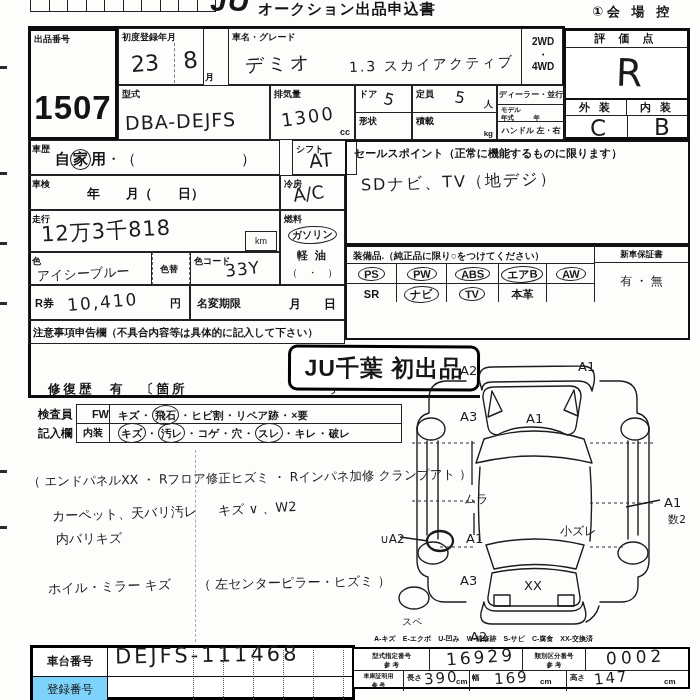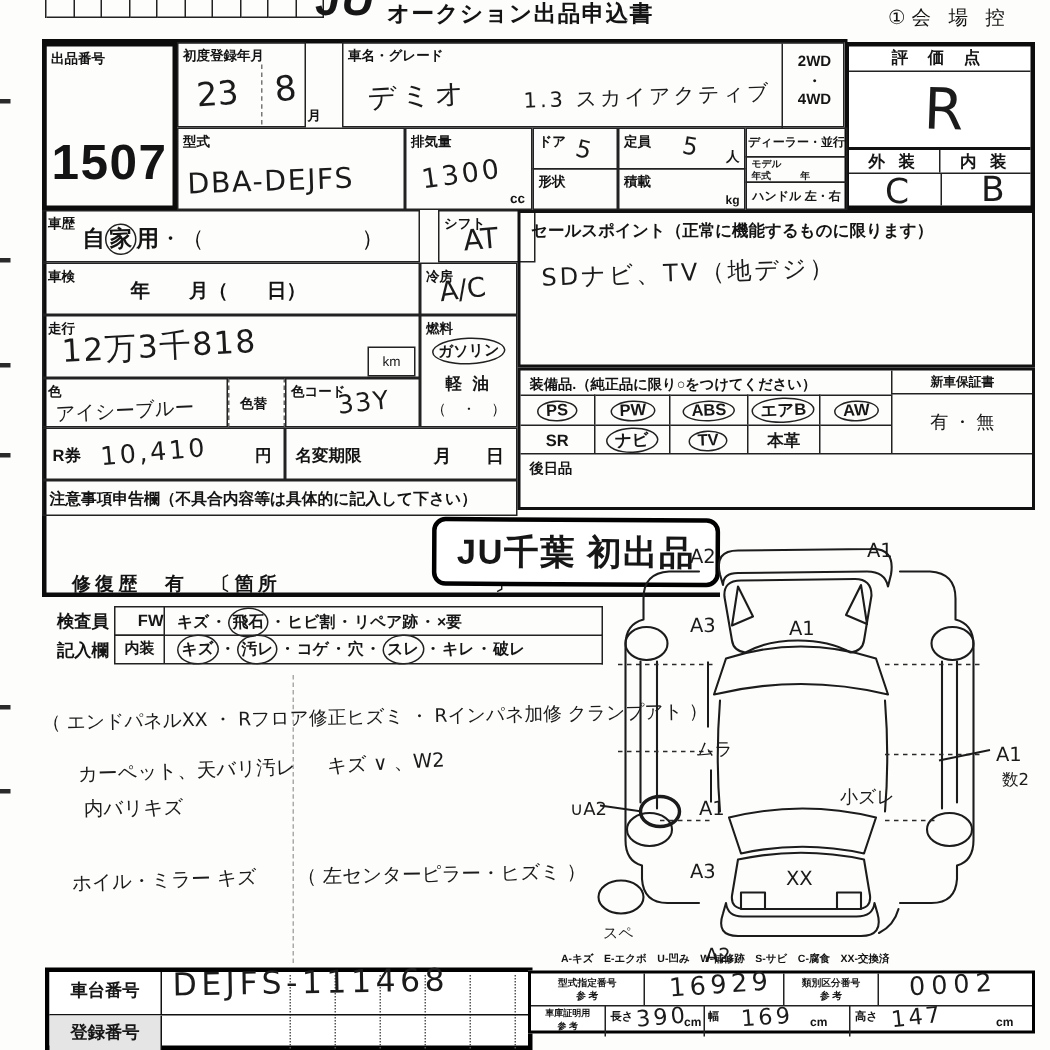--- a/index.html
+++ b/index.html
@@ -29,21 +29,21 @@
     <div class="tc"></div>
     <div class="tc"></div>
     <div class="tc"></div>
     <div class="tc"></div>
     <div class="tc"></div>
 </div>
 <div class="a" style="left:210px;top:0;width:46px;height:15px;overflow:hidden">
   <div style="margin-top:-16px;font-style:italic;font-weight:800;font-size:30px;letter-spacing:1px">JU</div>
 </div>
 <div class="pr" style="left:258px;top:0;font-size:15px;font-weight:bold;letter-spacing:1px">オークション出品申込書</div>
-<div class="pr" style="left:592px;top:3px;font-size:13px;font-weight:normal;letter-spacing:4px">①会 場 控</div>
+<div class="pr" style="left:592px;top:3px;font-size:13px;font-weight:bold;letter-spacing:4px">①会 場 控</div>
 
 <div class="a" style="left:28px;top:26px;width:537px;height:3px;background:#0c0c0c"></div>
 <div class="a" style="left:28px;top:26px;width:3px;height:372px;background:#0c0c0c"></div>
 <div class="a" style="left:28px;top:395px;width:452px;height:3px;background:#0c0c0c"></div>
 
 <div class="a" style="left:28px;top:28px;width:90px;height:112px;border:3px solid #0c0c0c">
   <div class="l">出品番号</div>
   <div class="pr" style="left:0;top:58px;width:100%;text-align:center;font-size:33px;font-weight:600;letter-spacing:1px">1507</div>
 </div>
 
@@ -179,23 +179,20 @@
     <div class="a" style="left:0;top:0;width:50px;height:20px;border-top:1px solid #222;border-right:1px solid #222;text-align:center"><span class="circled" style="font-size:11px;font-weight:bold">PS</span></div>
     <div class="a" style="left:50px;top:0;width:50px;height:20px;border-top:1px solid #222;border-right:1px solid #222;text-align:center"><span class="circled" style="font-size:11px;font-weight:bold">PW</span></div>
     <div class="a" style="left:100px;top:0;width:52px;height:20px;border-top:1px solid #222;border-right:1px solid #222;text-align:center"><span class="circled" style="font-size:11px;font-weight:bold">ABS</span></div>
     <div class="a" style="left:152px;top:0;width:48px;height:20px;border-top:1px solid #222;border-right:1px solid #222;text-align:center"><span class="circled" style="font-size:11px;font-weight:bold">エアB</span></div>
     <div class="a" style="left:200px;top:0;width:47px;height:20px;border-top:1px solid #222;text-align:center"><span class="circled" style="font-size:11px;font-weight:bold">AW</span></div>
     <div class="a" style="left:0;top:20px;width:50px;height:19px;border-top:1px solid #222;border-right:1px solid #222;text-align:center"><span style="font-size:11px;font-weight:bold">SR</span></div>
     <div class="a" style="left:50px;top:20px;width:50px;height:19px;border-top:1px solid #222;border-right:1px solid #222;text-align:center"><span class="circled" style="font-size:11px;font-weight:bold">ナビ</span></div>
     <div class="a" style="left:100px;top:20px;width:52px;height:19px;border-top:1px solid #222;border-right:1px solid #222;text-align:center"><span class="circled" style="font-size:11px;font-weight:bold">TV</span></div>
     <div class="a" style="left:152px;top:20px;width:48px;height:19px;border-top:1px solid #222;border-right:1px solid #222;text-align:center"><span style="font-size:11px;font-weight:bold">本革</span></div>
     <div class="a" style="left:200px;top:20px;width:47px;height:19px;border-top:1px solid #222"></div>
-  </div>
-  <div class="a" style="left:0;top:55px;width:341px;height:36px;border-top:1px solid #222">
-    <div class="pr" style="left:6px;top:3px;font-size:9.5px;font-weight:bold">後日品</div>
   </div>
 </div>
 
 <div class="pr" style="left:48px;top:381px;font-size:12.5px;font-weight:bold;letter-spacing:3px">
   <span>修復歴</span>　<span>有</span>　<span>〔箇所</span>
 </div>
 <div class="pr" style="left:330px;top:381px;font-size:12.5px;font-weight:bold">〕</div>
 <div class="a" style="left:288px;top:345px;width:192px;height:46px;border:3.5px solid #000;border-radius:9px;background:#fff;text-align:center;font-size:23px;font-weight:800;line-height:40px;letter-spacing:1px;transform:rotate(.3deg)">JU千葉 初出品</div>
 
 <div class="pr" style="left:38px;top:407px;font-size:11.5px;font-weight:bold">検査員</div>
@@ -273,21 +270,21 @@
 
 <div class="a" style="left:30px;top:645px;width:325px;height:55px;border:3px solid #000;background:#fff">
   <div class="dot" style="left:160px;top:2px;height:49px"></div>
   <div class="dot" style="left:190px;top:2px;height:49px"></div>
   <div class="dot" style="left:220px;top:2px;height:49px"></div>
   <div class="dot" style="left:250px;top:2px;height:49px"></div>
   <div class="dot" style="left:280px;top:2px;height:49px"></div>
   <div class="dot" style="left:310px;top:2px;height:49px"></div>
   <div class="a" style="left:0;top:28px;width:100%;border-top:1.5px solid #111"></div>
   <div class="a" style="left:0;top:0;width:75px;height:28px;border-right:1.5px solid #111;background:#fff;text-align:center;font-size:11.5px;font-weight:bold;line-height:26px">車台番号</div>
-  <div class="a" style="left:0;top:29px;width:75px;height:24px;border-right:1.5px solid #111;background:#e5e5e5;text-align:center;font-size:11.5px;font-weight:bold;line-height:24px">登録番号</div>
+  <div class="a" style="left:0;top:29px;width:75px;height:24px;border-right:1.5px solid #111;background:#7dd3fc;text-align:center;font-size:11.5px;font-weight:normal;line-height:24px">登録番号</div>
   <div class="hw" style="left:82px;top:-5px;font-size:21px;letter-spacing:3px;transform:rotate(-1deg)">DEJFS-111468</div>
 </div>
 
 <div class="a" style="left:352px;top:647px;width:338px;height:42px;border:2px solid #000;background:#fff;z-index:2">
   <div class="a" style="left:0;top:21px;width:100%;border-top:1px solid #222"></div>
   <div class="a" style="left:0;top:0;width:76px;height:21px;border-right:1px solid #222;text-align:center;font-size:6.5px;font-weight:bold;line-height:1.45;padding-top:2px">
     <div>型式指定番号</div>
     <div>参 考</div>
   </div>
   <div class="hw" style="left:92px;top:-2px;font-size:17px;letter-spacing:3px;transform:rotate(-4deg)">16929</div>

